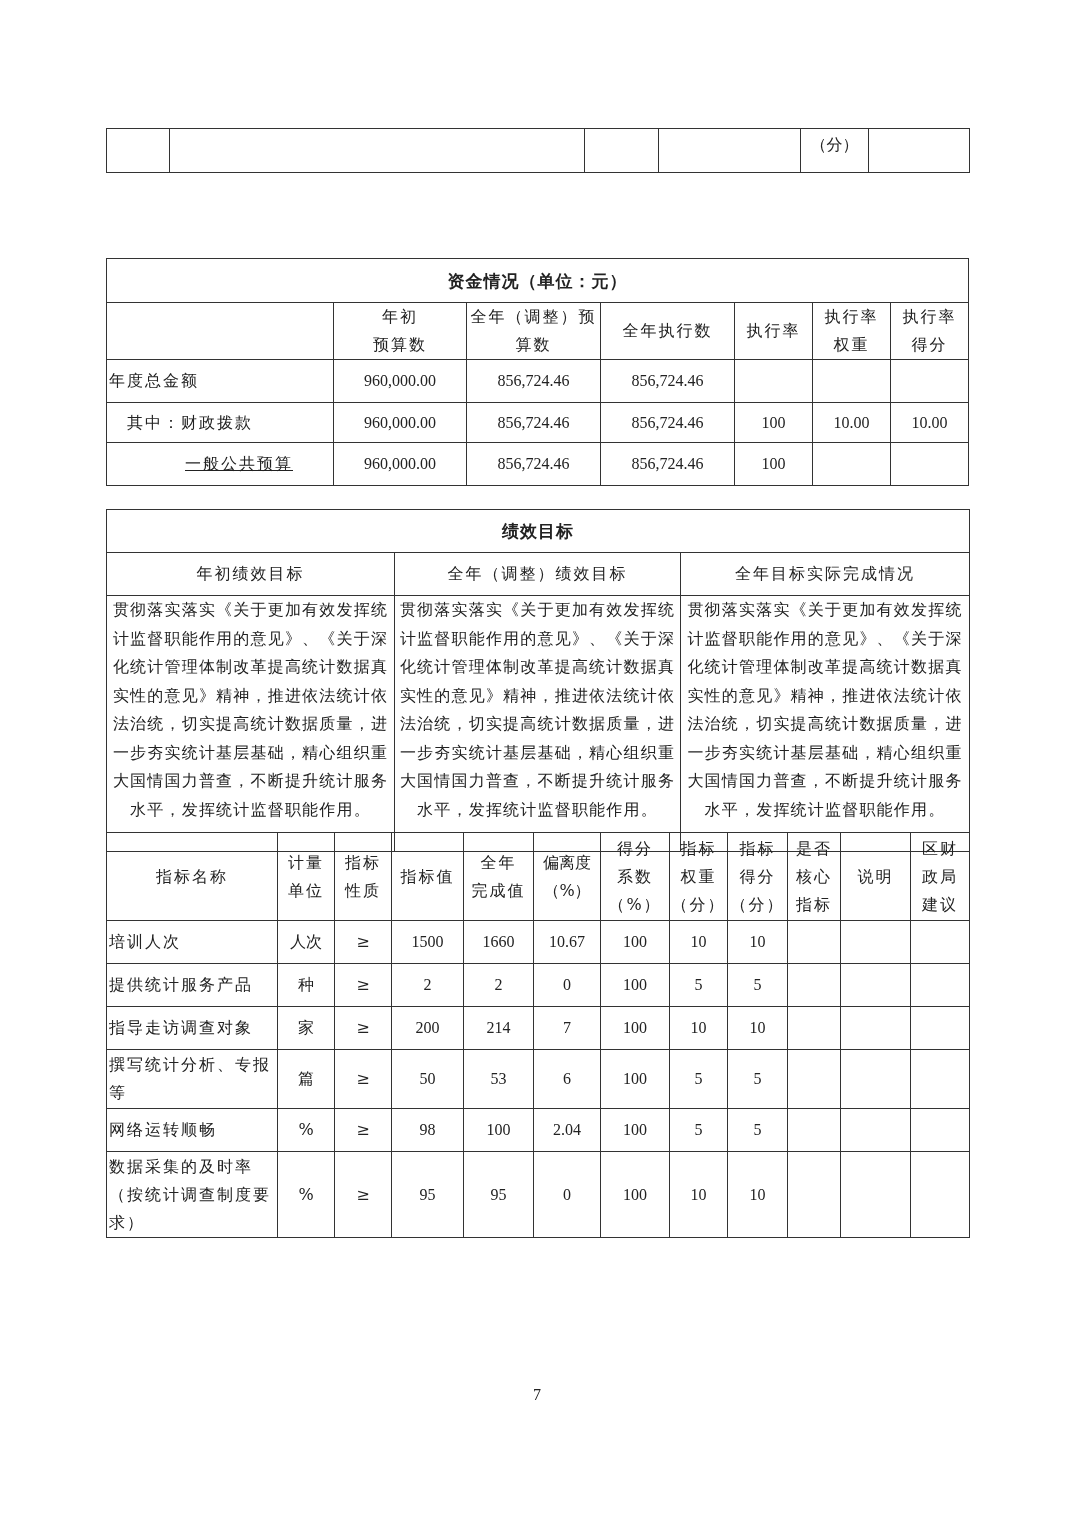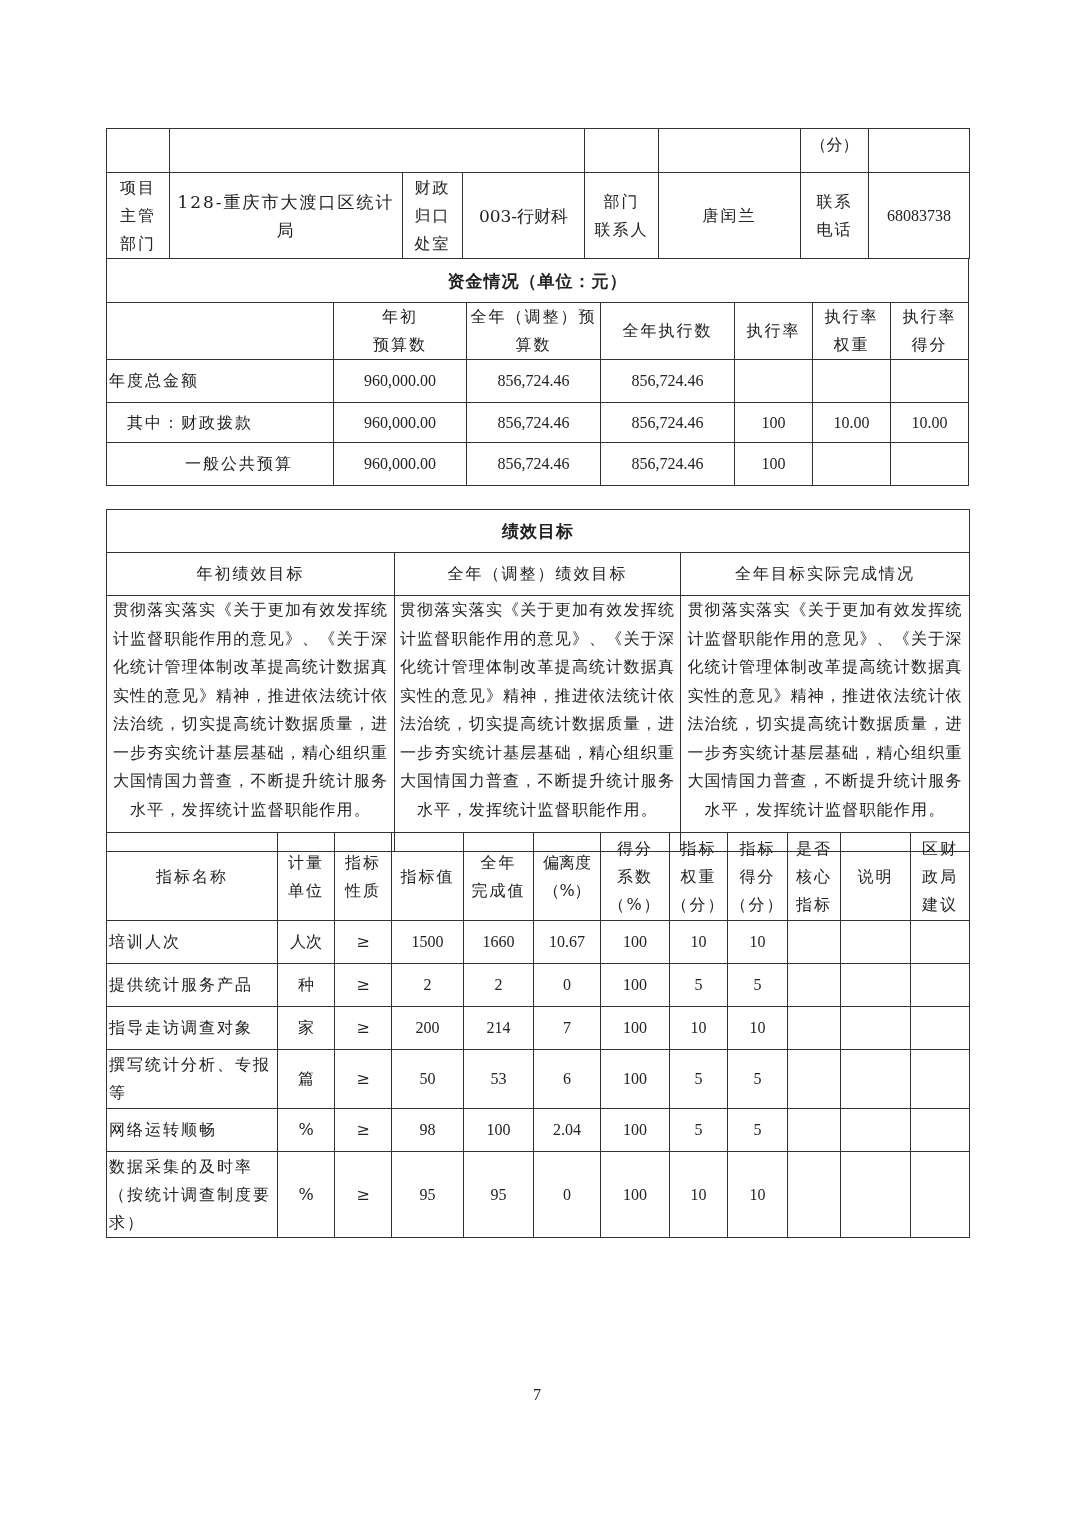--- a/index.html
+++ b/index.html
@@ -36,36 +36,20 @@
     </colgroup>
     <tbody>
         <tr style="height:44px">
       <td></td>
       <td colspan="3"></td>
       <td></td>
       <td></td>
       <td style="vertical-align:top;line-height:32px;">（分）</td>
       <td></td>
     </tr>
-    <tr style="height:86px">
-      <td class="sp" style="white-space:pre-line;">项目
-主管
-部门</td>
-      <td class="sp" style="font-size:17px;">128-重庆市大渡口区统计局</td>
-      <td class="sp" style="white-space:pre-line;">财政
-归口
-处室</td>
-      <td style="font-size:17px;">003-行财科</td>
-      <td class="sp" style="white-space:pre-line;">部门
-联系人</td>
-      <td class="sp">唐闰兰</td>
-      <td class="sp" style="white-space:pre-line;">联系
-电话</td>
-      <td class="num">68083738</td>
-    </tr>
   </tbody>
     </table>
 
   <table class="t" style="top:258px;width:863px;">
     <colgroup>
       <col style="width:227px">
         <col style="width:133px">
         <col style="width:134px">
         <col style="width:134px">
       <col style="width:78px">
@@ -101,21 +85,21 @@
     <tr style="height:40px">
       <td class="left sp" style="padding-left:20px !important;">其中：财政拨款</td>
       <td class="num">960,000.00</td>
       <td class="num">856,724.46</td>
       <td class="num">856,724.46</td>
       <td class="num">100</td>
       <td class="num">10.00</td>
       <td class="num">10.00</td>
     </tr>
     <tr style="height:43px">
-      <td class="left sp" style="padding-left:78px !important;">一般公共预算</td>
+      <td class="left sp" style="padding-left:78px !important;text-decoration:underline;">一般公共预算</td>
       <td class="num">960,000.00</td>
       <td class="num">856,724.46</td>
       <td class="num">856,724.46</td>
       <td class="num">100</td>
       <td class="num"></td>
       <td class="num"></td>
     </tr>
   </tbody>
     </table>
 

